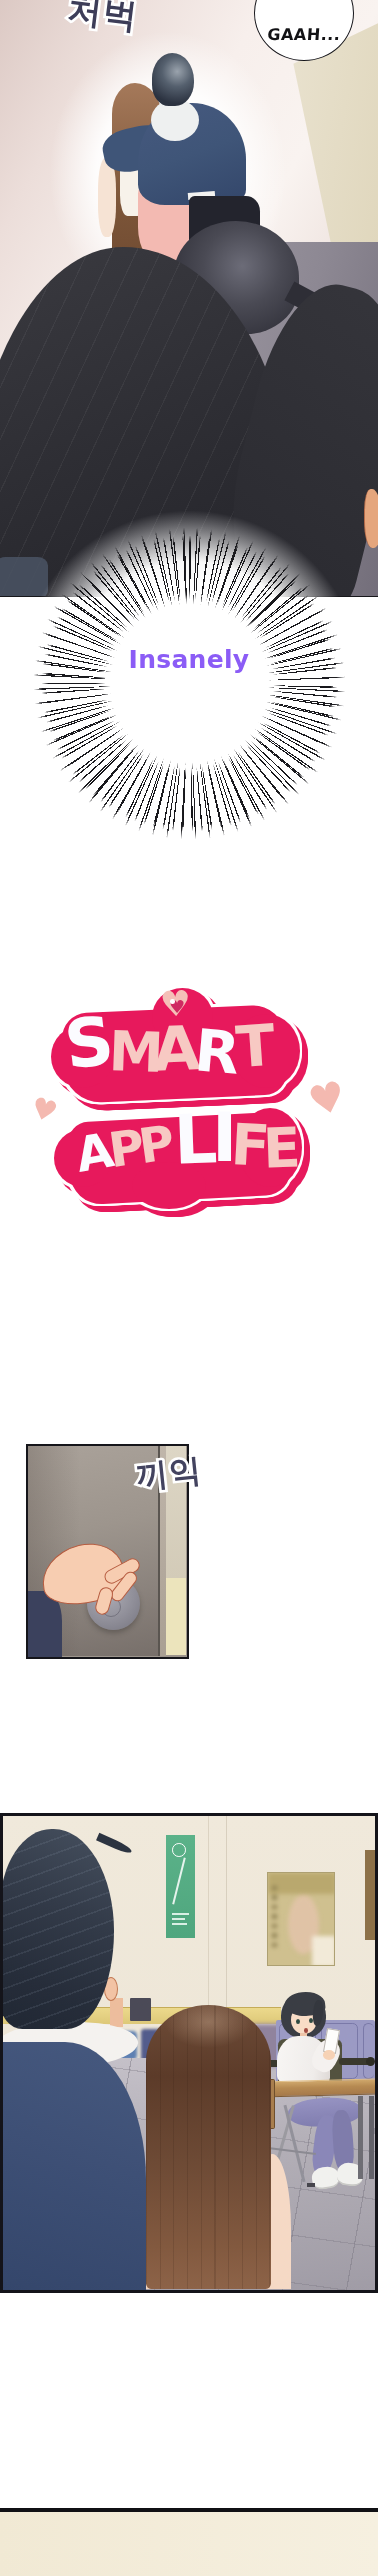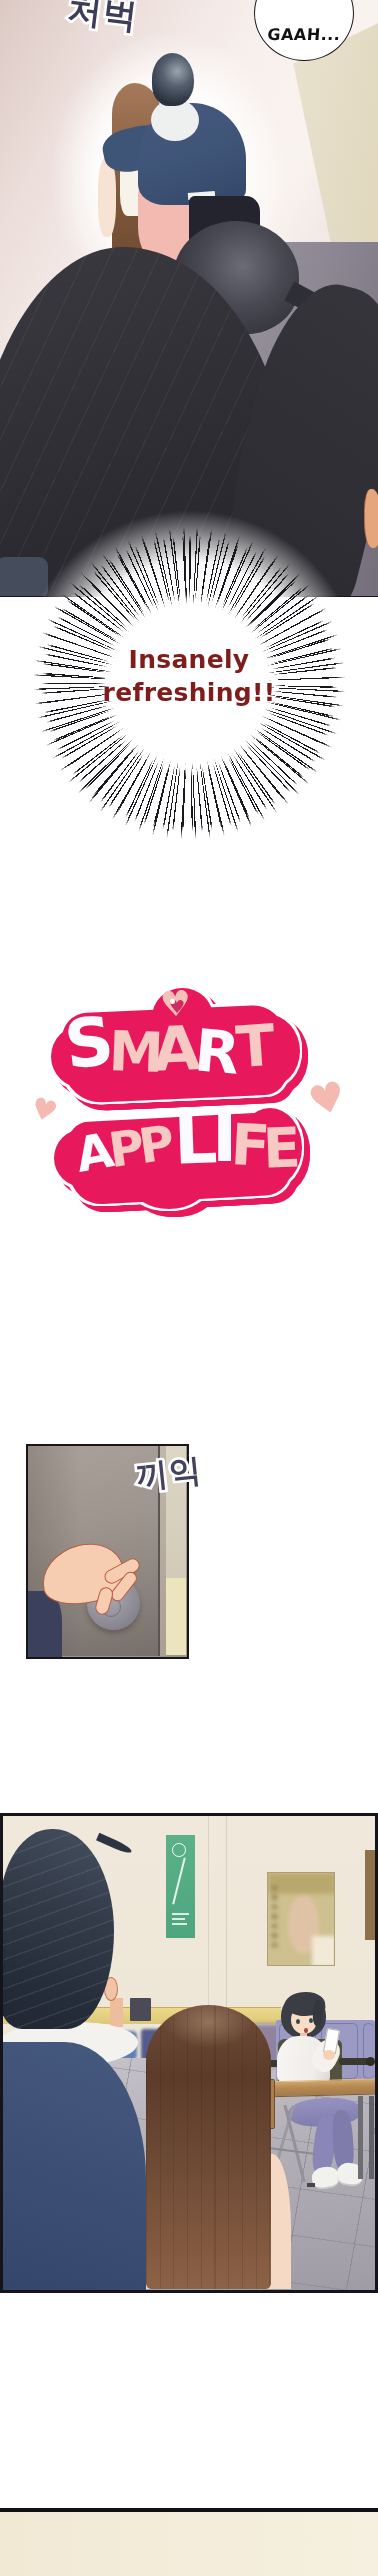--- a/index.html
+++ b/index.html
@@ -84,21 +84,21 @@
     background:radial-gradient(circle at 50% 50%,#ffffff 0 100px,rgba(255,255,255,.97) 122px,rgba(255,255,255,0) 173px);}
   .spokes{position:absolute;inset:0;border-radius:50%;
     background:repeating-conic-gradient(from 0deg,#17171b 0deg 0.55deg,transparent 0.55deg 3.8deg);
     -webkit-mask:radial-gradient(circle,transparent 0 84px,#000 94px 141px,transparent 148px);
     mask:radial-gradient(circle,transparent 0 84px,#000 94px 141px,transparent 148px);}
   .spokes.b{transform:rotate(1.7deg);
     background:repeating-conic-gradient(from 0.9deg,#1c1c20 0deg 0.5deg,transparent 0.5deg 5.3deg);
     -webkit-mask:radial-gradient(circle,transparent 0 79px,#000 89px 147px,transparent 156px);
     mask:radial-gradient(circle,transparent 0 79px,#000 89px 147px,transparent 156px);}
   .burst-text{position:absolute;left:0;top:138px;width:100%;text-align:center;
-    font-size:25px;font-weight:700;color:#7f1d1d;line-height:1.32;letter-spacing:0.3px;}
+    font-size:25px;font-weight:700;color:#8b5cf6;line-height:1.32;letter-spacing:0.3px;}
 
   
   #logo{left:53px;top:991px;width:252px;height:244px;z-index:2;}
   .logo-shadow{position:absolute;inset:0;filter:drop-shadow(6.3px 6.8px 0 #e7195c);}
   .logo-outline{position:absolute;inset:0;
     filter:drop-shadow(2.6px 0 0 #fff) drop-shadow(-2.6px 0 0 #fff) drop-shadow(0 2.6px 0 #fff) drop-shadow(0 -2.6px 0 #fff);}
   .blob{position:absolute;background:#e7195c;}
   .blob.b1{left:9.5px;top:18px;width:223px;height:90px;border-radius:25px 32px 23px 37px;transform:rotate(-2.5deg);}
   .blob.b2{left:99px;top:-3.2px;width:61px;height:58px;border-radius:50%;}
   .blob.b3{left:-2.1px;top:34px;width:63px;height:63px;border-radius:50%;}
@@ -316,21 +316,20 @@
       <span class="bubble-text">GAAH...</span>
     </div>
   </div>
 
   <div class="abs" id="burst">
     <div class="burst-glow"></div>
     <div class="spokes a"></div>
     <div class="spokes b"></div>
     <div class="burst-text">
       <div>Insanely</div>
-      <div>refreshing!!</div>
     </div>
   </div>
 
   <div class="abs" id="logo">
     <div class="logo-shadow">
       <div class="logo-outline">
         <div class="blob b1"></div>
         <div class="blob b2"></div>
         <div class="blob b3"></div>
         <div class="blob b4"></div>

